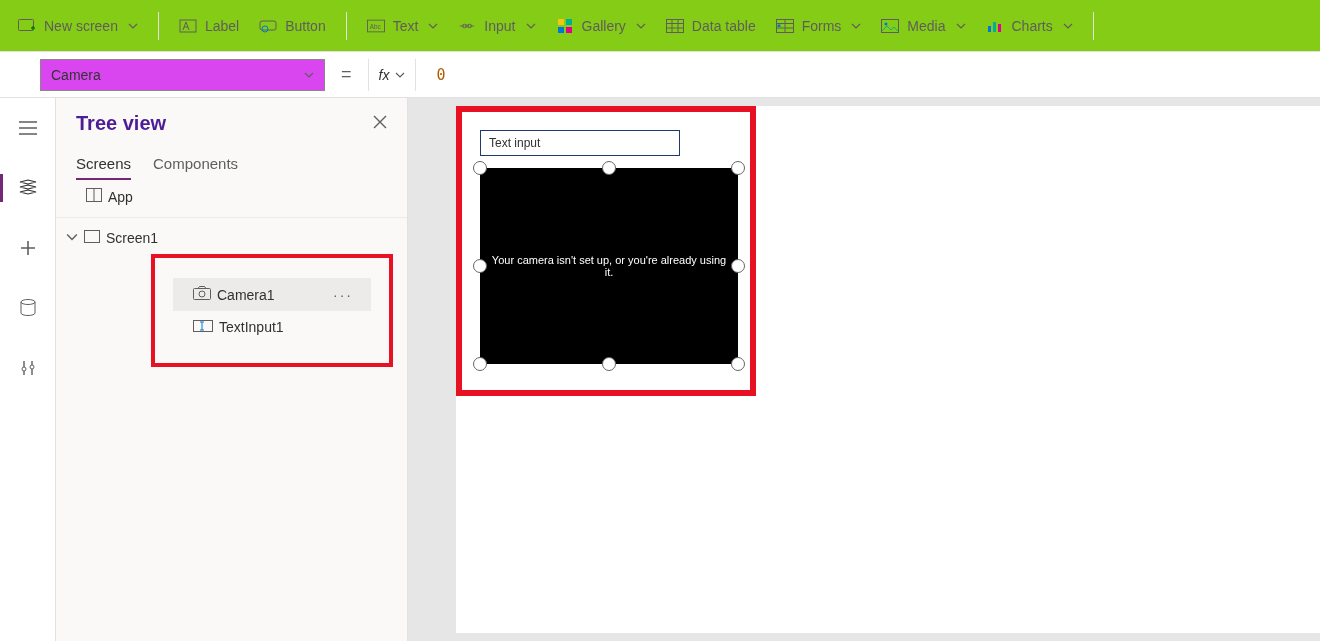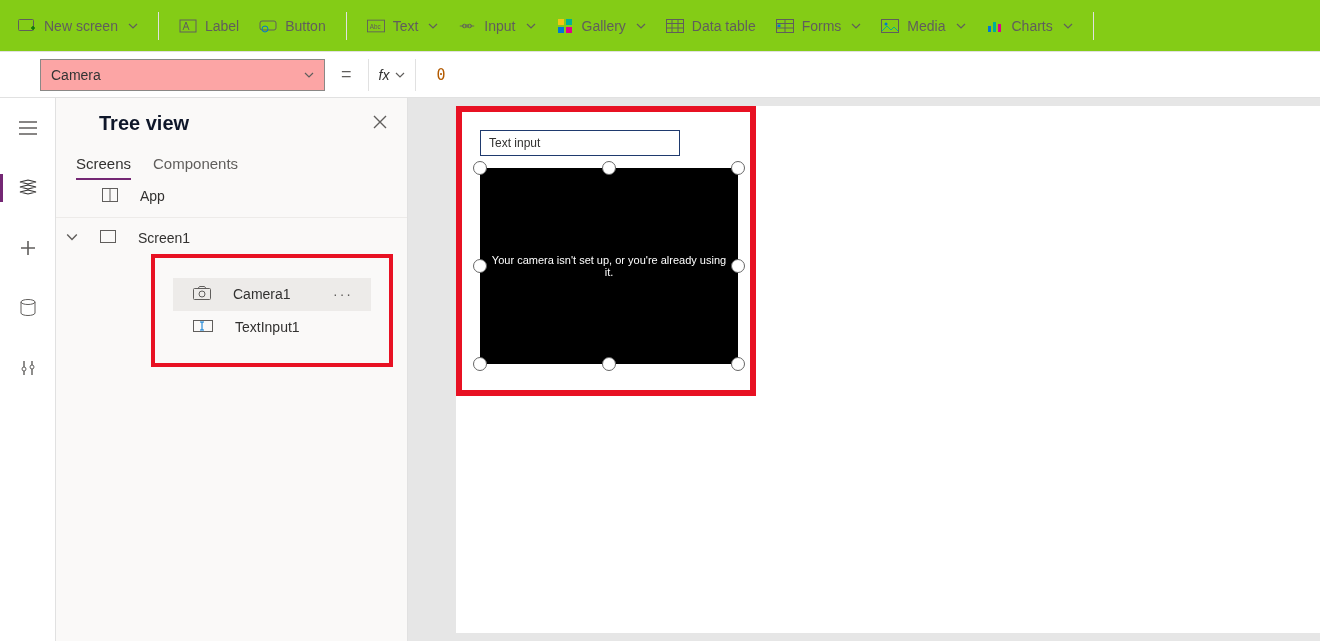--- a/index.html
+++ b/index.html
@@ -8,42 +8,42 @@
   
   .ribbon { height: 52px; background: #84cc16; border-bottom: 1px solid #e1e1e1; display: flex; align-items: center; padding: 0 8px; }
   .ribbon .group { display: flex; align-items: center; height: 100%; }
   .ribbon .sep { width: 1px; height: 28px; background: #e1e1e1; margin: 0 10px; }
   .rib-btn { display: flex; align-items: center; gap: 8px; padding: 6px 10px; color: #605e5c; cursor: pointer; border-radius: 2px; }
   .rib-btn .chev { margin-left: 2px; }
   .rib-ico { width: 18px; height: 18px; display: inline-flex; align-items: center; justify-content: center; }
 
   
   .formula-row { height: 46px; background: #fff; border-bottom: 1px solid #e1e1e1; display: flex; align-items: center; padding: 8px 16px 8px 40px; gap: 10px; }
-  .prop-select { width: 285px; height: 32px; border: 1px solid #8a8886; background: #fca5a5; padding: 0 10px; display: flex; align-items: center; justify-content: space-between; cursor: pointer; }
+  .prop-select { width: 285px; height: 32px; border: 1px solid #8a8886; background: #d946ef; padding: 0 10px; display: flex; align-items: center; justify-content: space-between; cursor: pointer; }
   .eq { font-size: 18px; color: #605e5c; padding: 0 6px; }
   .fx-box { display: flex; align-items: center; gap: 6px; padding: 0 10px; height: 32px; border-left: 1px solid #e1e1e1; border-right: 1px solid #e1e1e1; font-style: italic; cursor: pointer; }
   .formula-input { flex: 1; height: 32px; border: none; outline: none; padding: 0 10px; font-family: Consolas, monospace; font-size: 15px; color: #b35a00; background: transparent; }
 
   
   .main { display: flex; height: calc(641px - 52px - 46px); }
   .rail { width: 56px; background: #fff; border-right: 1px solid #e1e1e1; display: flex; flex-direction: column; align-items: center; padding-top: 10px; gap: 20px; }
   .rail .rail-item { width: 40px; height: 40px; display: flex; align-items: center; justify-content: center; cursor: pointer; color: #605e5c; position: relative; }
   .rail .rail-item.active::before { content: ""; position: absolute; left: -8px; top: 6px; bottom: 6px; width: 3px; background: #742774; }
 
   .tree-panel { width: 352px; background: #faf9f8; border-right: 1px solid #e1e1e1; display: flex; flex-direction: column; }
   .tree-head { display: flex; align-items: center; justify-content: space-between; padding: 14px 20px 6px 20px; }
-  .tree-title { font-size: 20px; font-weight: 600; color: #0f172a; margin-left: 23px; }
+  .tree-title { font-size: 20px; font-weight: 600; color: #4c1d95; }
   .tree-close { cursor: pointer; color: #605e5c; }
   .tree-tabs { display: flex; gap: 22px; padding: 8px 20px 0 20px; }
   .tree-tab { padding: 6px 0; font-size: 15px; color: #605e5c; cursor: pointer; border-bottom: 2px solid transparent; }
   .tree-tab.active { font-weight: 400; color: #323130; border-bottom: 2px solid #742774; }
   .tree-search { margin: 12px 18px 8px 18px; height: 36px; border: 1px solid #8a8886; background: #fff; display: flex; align-items: center; gap: 8px; padding: 0 10px; }
   .tree-search input { border: none; outline: none; flex: 1; font-size: 14px; color: #605e5c; }
 
-  .tree-node { display: flex; gap: 22px; padding: 8px 18px; cursor: pointer; color: #323130; }
+  .tree-node { display: flex; align-items: center; gap: 6px; padding: 8px 18px; cursor: pointer; color: #323130; }
   .tree-node.selected { background: #edebe9; }
   .tree-node .spacer { display:inline-block; }
   .tree-node .more { margin-left: auto; color: #605e5c; letter-spacing: 2px; }
   .tree-line { border-top: 1px solid #edebe9; margin: 4px 0; }
 
   .highlight-box { border: 4px solid #e81123; padding: 20px; margin: 0 14px 0 95px; }
   .highlight-box .tree-node { margin: 0 -2px; }
 
   .canvas-wrap { flex: 1; background: #e6e6e6; position: relative; overflow: hidden; }
   .artboard { position: absolute; left: 48px; top: 8px; right: 0; bottom: 8px; background: #fff; }

